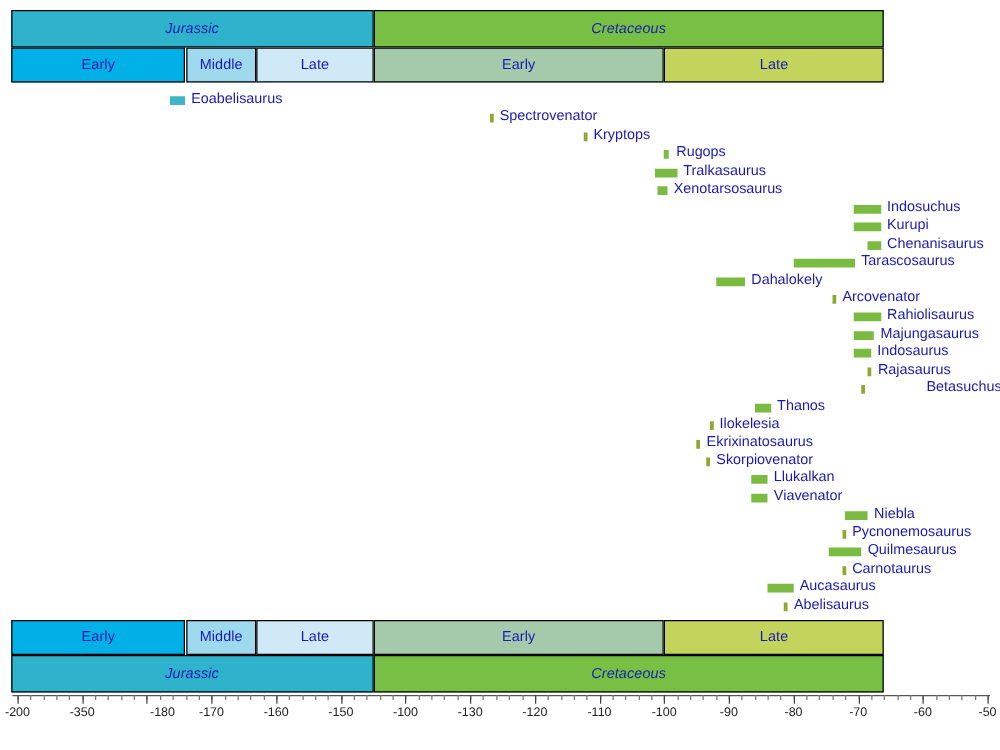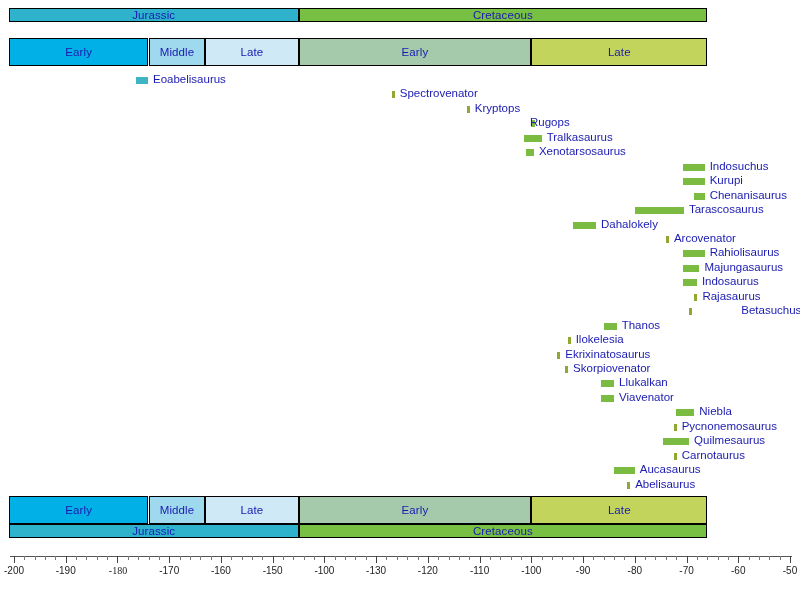--- a/index.html
+++ b/index.html
@@ -15,21 +15,21 @@
   .band{
     position:absolute;
     box-sizing:border-box;
     border:1px solid #000000;
     color:#1a1ab0;
     font-size:11.5px;
     display:flex;align-items:center;justify-content:center;
     white-space:nowrap;
     letter-spacing:.1px;
   }
-  .band.period{height:14px;}
+  .band.period{height:30px;font-style:italic;}
   .band.epoch{height:28px;}
 
   
   .row{
     position:absolute;
     height:14px;
     left:0;right:0;
   }
   .bar{
     position:absolute;
@@ -106,21 +106,21 @@
       <div class="row" style="top: 88.45px;">
         <div class="bar" style="left: 391.653px; width: 3.104px; background: rgb(143, 168, 50);"></div>
         <div class="taxon-label" style="left: 399.757px;">Spectrovenator</div>
       </div>
       <div class="row" style="top: 102.9px;">
         <div class="bar" style="left: 466.667px; width: 3.104px; background: rgb(143, 168, 50);"></div>
         <div class="taxon-label" style="left: 474.771px;">Kryptops</div>
       </div>
       <div class="row" style="top: 117.35px;">
         <div class="bar" style="left: 531.333px; width: 4.13867px; background: rgb(124, 187, 66);"></div>
-        <div class="taxon-label" style="left: 530px;">Rugops</div>
+        <div class="taxon-label" style="left: 541px;">Rugops</div>
       </div>
       <div class="row" style="top: 131.8px;">
         <div class="bar" style="left: 523.573px; width: 18.1067px; background: rgb(124, 187, 66);"></div>
         <div class="taxon-label" style="left: 546.68px;">Tralkasaurus</div>
       </div>
       <div class="row" style="top: 146.25px;">
         <div class="bar" style="left: 526.16px; width: 7.76px; background: rgb(124, 187, 66);"></div>
         <div class="taxon-label" style="left: 538.92px;">Xenotarsosaurus</div>
       </div>
       <div class="row" style="top: 160.7px;">
@@ -319,23 +319,23 @@
         <div class="tick minor" style="left: 727.92px;"></div>
         <div class="tick minor" style="left: 738.267px;"></div>
         <div class="tick minor" style="left: 748.613px;"></div>
         <div class="tick minor" style="left: 758.96px;"></div>
         <div class="tick minor" style="left: 769.307px;"></div>
         <div class="tick minor" style="left: 779.653px;"></div>
         <div class="tick minor" style="left: 790px;"></div>
         <div class="tick major" style="left: 14px;"></div>
         <div class="tick-label" style="left: 14px;">-200</div>
         <div class="tick major" style="left: 65.7333px;"></div>
-        <div class="tick-label" style="left: 65.7333px;">-190</div>
+        <div class="tick-label" style="left: 65.7333px;">-350</div>
         <div class="tick major" style="left: 117.467px;"></div>
-        <div class="tick-label" style="left: 118px; font-family: Liberation Serif, serif;">-180</div>
+        <div class="tick-label" style="left: 130px;">-180</div>
         <div class="tick major" style="left: 169.2px;"></div>
         <div class="tick-label" style="left: 169.2px;">-170</div>
         <div class="tick major" style="left: 220.933px;"></div>
         <div class="tick-label" style="left: 220.933px;">-160</div>
         <div class="tick major" style="left: 272.667px;"></div>
         <div class="tick-label" style="left: 272.667px;">-150</div>
         <div class="tick major" style="left: 324.4px;"></div>
         <div class="tick-label" style="left: 324.4px;">-100</div>
         <div class="tick major" style="left: 376.133px;"></div>
         <div class="tick-label" style="left: 376.133px;">-130</div>

